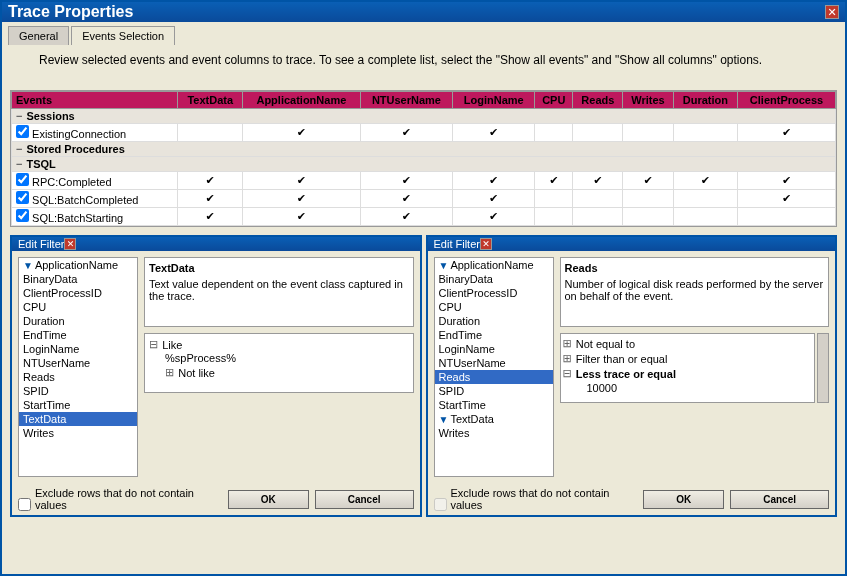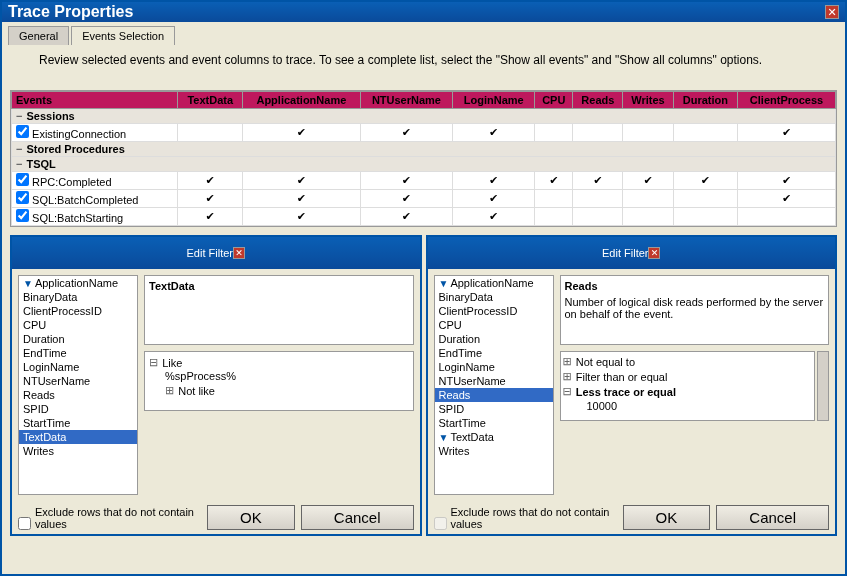--- a/index.html
+++ b/index.html
@@ -22,21 +22,21 @@
     th { background: #be185d; border: 1px solid #999; padding: 2px 4px; text-align: center; white-space: nowrap; }
     th.events-col { text-align: left; min-width: 140px; }
     td { border: 1px solid #ddd; padding: 1px 4px; }
     td.group-header { font-weight: bold; background: #e8e4dc; }
     .minus-icon { color: #666; margin-right: 4px; }
     .checkbox-cell { text-align: center; }
     
     .dialogs-row { display: flex; gap: 4px; margin-top: 8px; }
     
     .edit-filter { background: #ece9d8; border: 2px solid #0054a6; flex: 1; }
-    .edit-filter-title { background: linear-gradient(to bottom, #0a5fb5, #0a4a9a); color: white; padding: 2px 6px; display: flex; align-items: center; justify-content: center; height: 32px; }
+    .edit-filter-title { background: linear-gradient(to bottom, #0a5fb5, #0a4a9a); color: white; padding: 2px 6px; display: flex; align-items: center; justify-content: flex-start; height: 14px; }
     .ef-close { color: white; font-size: 9px; background: #c0392b; border: 1px solid #999; width: 12px; height: 12px; display: flex; align-items: center; justify-content: center; cursor: pointer; }
     
     .ef-body { display: flex; padding: 6px; gap: 6px; }
     .ef-left { width: 120px; }
     .ef-right { flex: 1; }
     
     .ef-list { border: 1px solid #999; background: white; height: 220px; overflow-y: auto; }
     .ef-list-item { padding: 1px 4px; cursor: pointer; display: flex; align-items: center; gap: 2px; }
     .ef-list-item.selected { background: #316ac5; color: white; }
     .ef-list-item .funnel { color: #0054a6; font-size: 10px; }
@@ -46,21 +46,21 @@
     
     .ef-filter-box { border: 1px solid #999; background: white; padding: 4px; min-height: 60px; margin-bottom: 6px; }
     .ef-filter-header { display: flex; align-items: center; gap: 4px; font-size: 11px; }
     .expand-icon { color: #666; cursor: pointer; }
     .ef-filter-items { padding-left: 16px; }
     .ef-filter-item { display: flex; align-items: center; gap: 4px; padding: 1px 0; }
     
     .ef-footer { display: flex; align-items: center; justify-content: space-between; padding: 4px 6px; }
     .ef-checkbox-row { display: flex; align-items: flex-end; gap: 4px; }
     .ef-buttons { display: flex; gap: 6px; }
-    .btn { padding: 3px 32px; border: 1px solid #666; background: linear-gradient(to bottom, #f0ede4, #d4d0c8); cursor: pointer; font-size: 15px; min-width: 60px; }
+    .btn { padding: 3px 32px; border: 1px solid #666; background: linear-gradient(to bottom, #f0ede4, #d4d0c8); cursor: pointer; font-size: 10px; min-width: 60px; font-weight: bold; }
     
     .reads-desc-box { border: 1px solid #999; background: white; padding: 4px; font-size: 11px; margin-bottom: 6px; min-height: 70px; }
     
     .reads-filter-list { border: 1px solid #999; background: white; height: 70px; overflow-y: auto; }
     
     .background-text { position: absolute; bottom: 0; left: 0; color: rgba(0,0,0,0.3); font-size: 10px; padding: 2px; z-index: 0; }
   </style>
 </head>
 <body>
 
@@ -187,20 +187,21 @@
               <div class="ef-list-item">SPID</div>
               <div class="ef-list-item">StartTime</div>
               <div class="ef-list-item selected">TextData</div>
               <div class="ef-list-item">Writes</div>
             </div>
           </div>
 
           <div class="ef-right">
             <div class="ef-desc-box">
               <div class="ef-desc-title">TextData</div>
+              <div>Text value dependent on the event class captured in the trace.</div>
             </div>
             <div class="ef-filter-box">
               <div class="ef-filter-header">
                 <span class="expand-icon">⊟</span>
                 <span>Like</span>
               </div>
               <div class="ef-filter-items">
                 <div class="ef-filter-item">
                   <span>%spProcess%</span>
                 </div>

